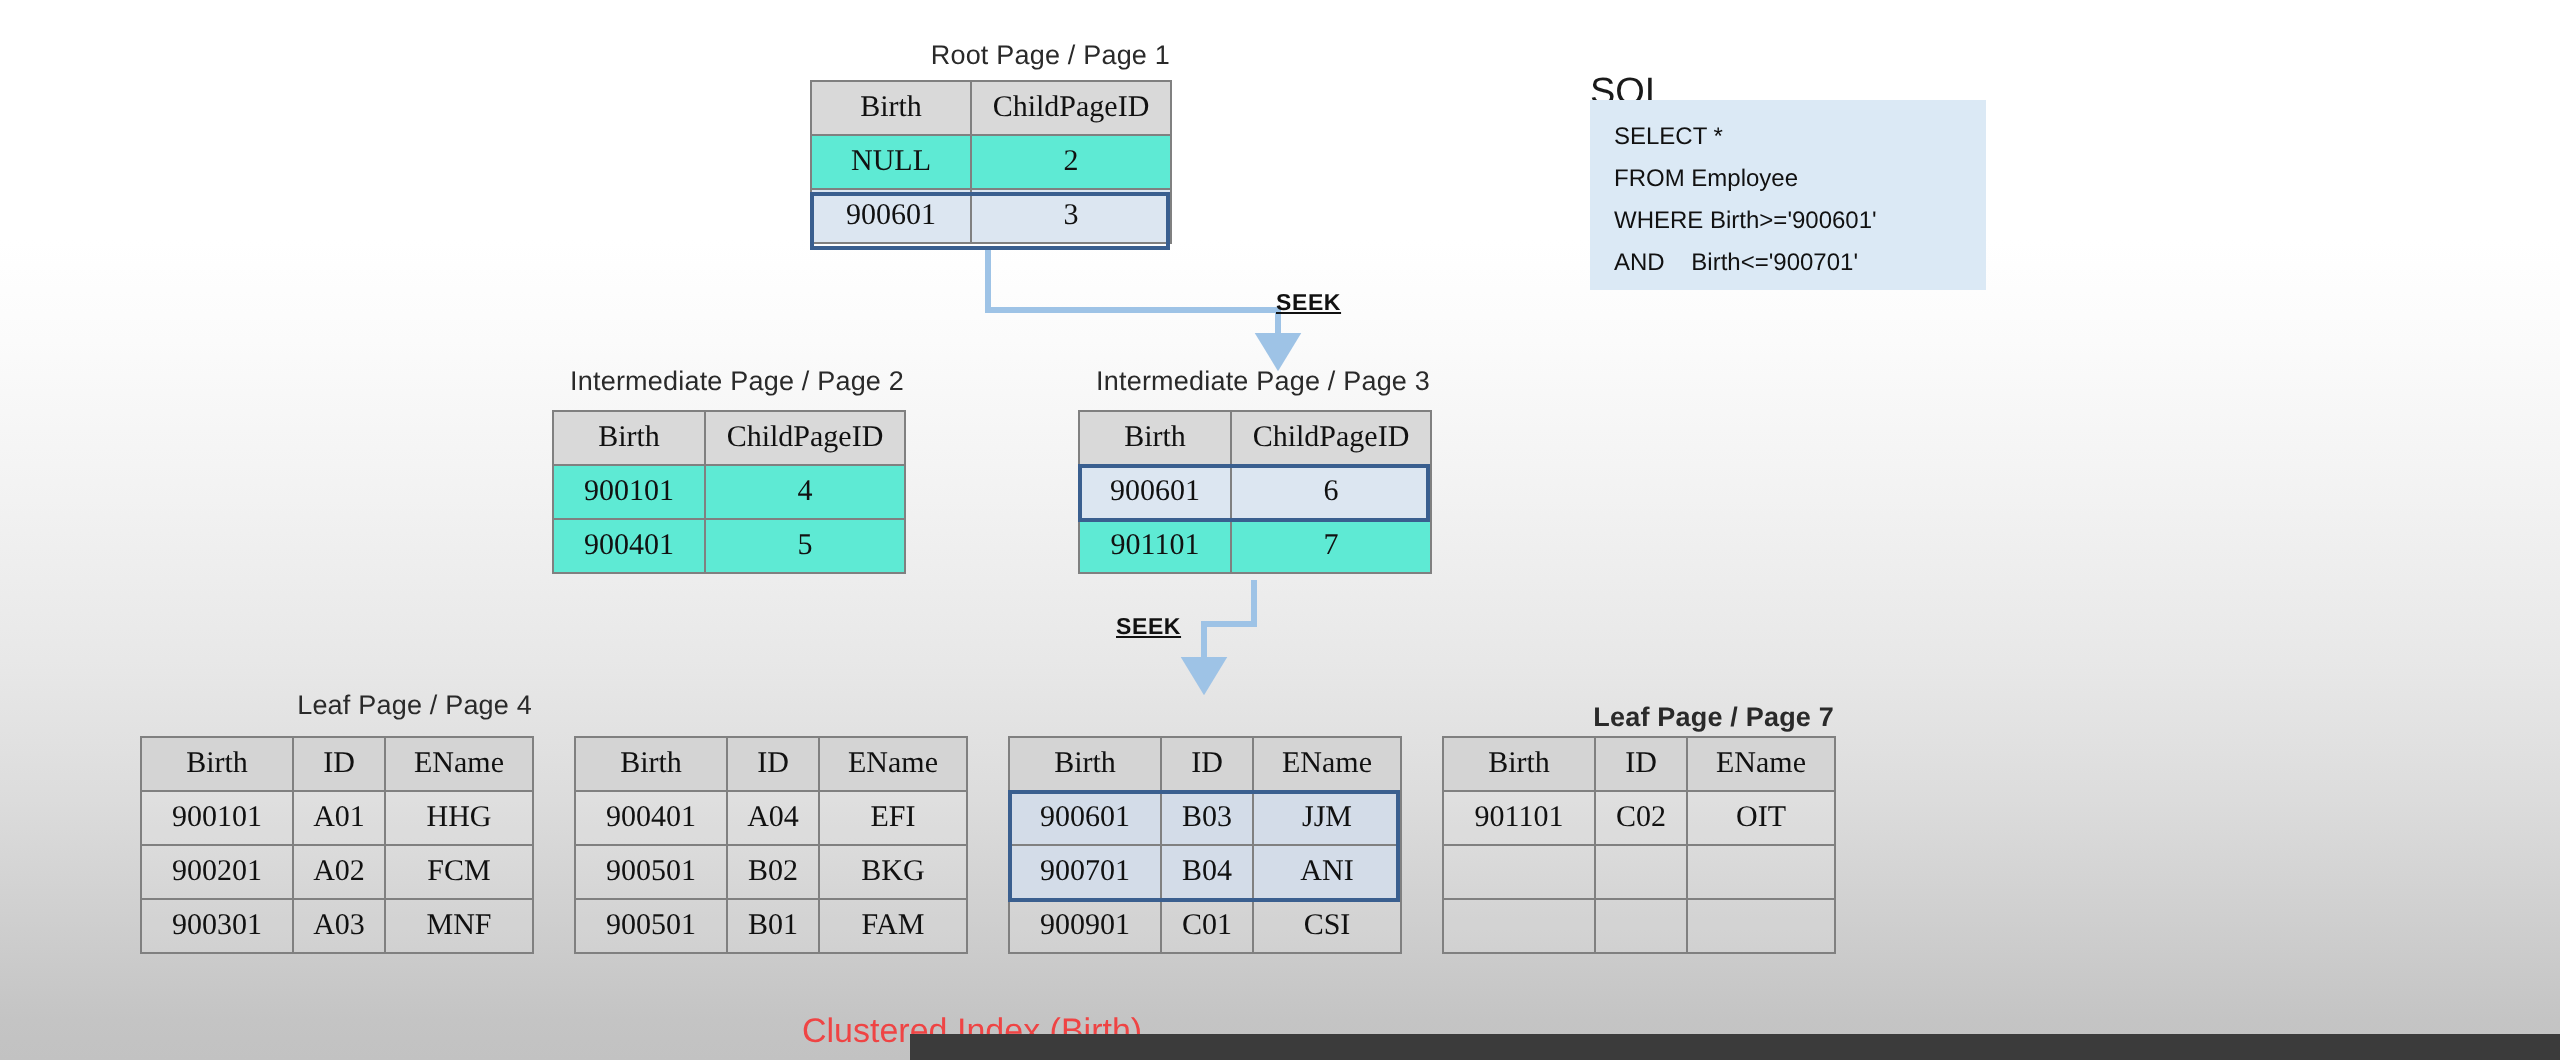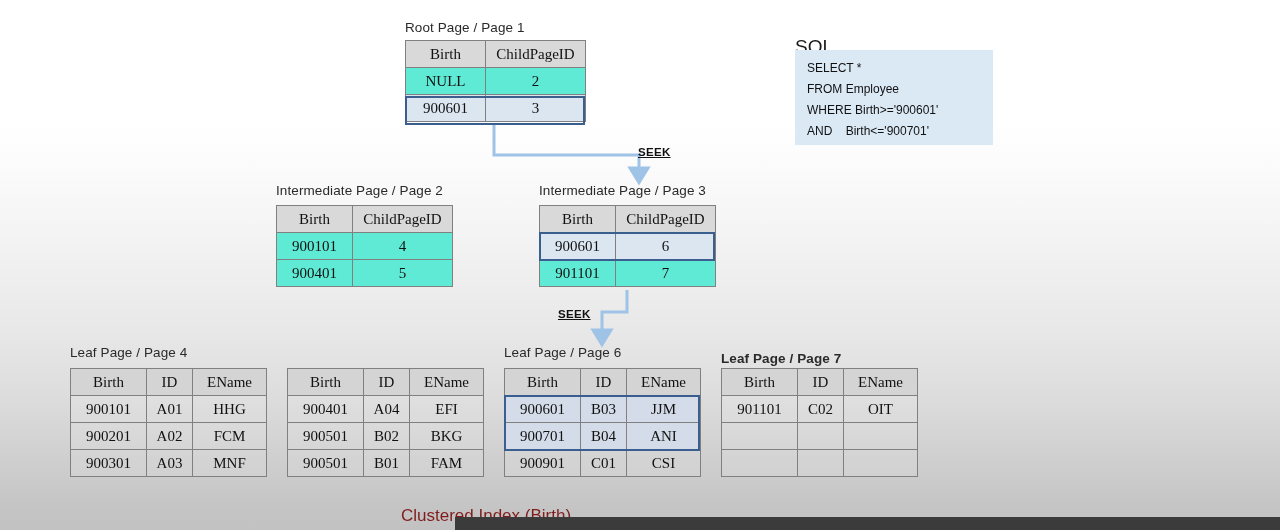--- a/index.html
+++ b/index.html
@@ -31,21 +31,21 @@
     width: 1280px;
     height: 530px;
   }
 
   
   .page-caption {
     position: absolute;
     font-size: 13.5px;
     color: #2a2a2a;
     white-space: nowrap;
-    text-align: left;
+    text-align: right;
     letter-spacing: .1px;
   }
 
   
   .page-table {
     position: absolute;
     border-collapse: collapse;
     table-layout: fixed;
     font-size: 15px;
     color: #111;
@@ -122,21 +122,21 @@
     height: 530px;
     pointer-events: none;
   }
 
   
   .bottom-caption {
     position: absolute;
     left: 401px;
     top: 506px;
     font-size: 17px;
-    color: #7f1d1d;
+    color: #ef4444;
     white-space: nowrap;
   }
   .bottom-bar {
     position: absolute;
     left: 455px;
     top: 517px;
     width: 825px;
     height: 13px;
     background: #3b3b3b;
   }
@@ -291,21 +291,20 @@
         <td>BKG</td>
       </tr>
       <tr>
         <td>900501</td>
         <td>B01</td>
         <td>FAM</td>
       </tr>
     </tbody>
   </table>
 
-  <div class="page-caption" style="left:504px; top:345px; width:196px;">Leaf Page / Page 6</div>
 
   <table class="page-table leaf-table" style="left:504px; top:368px; width:196px;">
     <colgroup>
         <col style="width:76px">
         <col style="width:46px">
         <col style="width:74px">
       </colgroup>
     <thead>
       <tr>
         <th>Birth</th>

